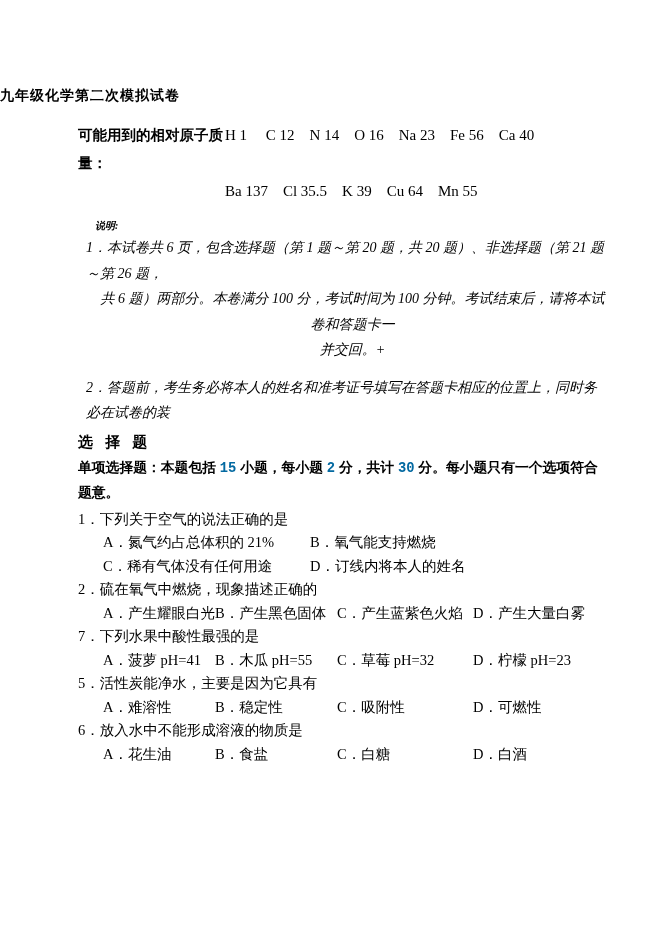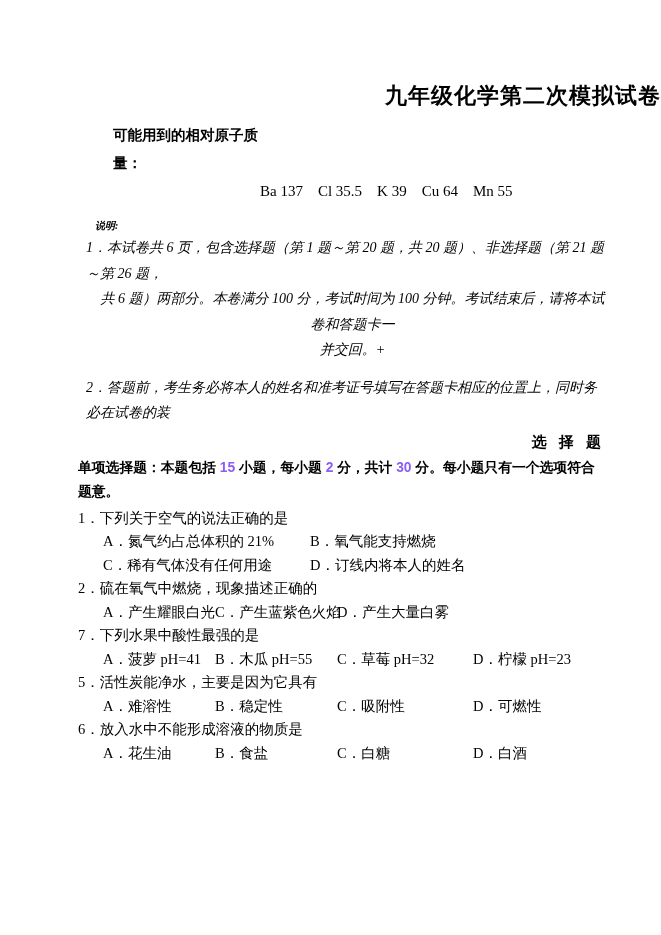--- a/index.html
+++ b/index.html
@@ -5,29 +5,29 @@
   html,body { margin:0; padding:0; background:#fff; }
   .page {
     position:relative;
     width:661px; height:935px;
     background:#ffffff; color:#000;
     font-family:"Liberation Serif","DejaVu Serif",serif;
     overflow:hidden;
   }
   .title {
     margin-top:84px;
-    text-align:right;
-    font-size:22px; font-weight:bold; line-height:24px;
+    text-align:left;
+    font-size:14px; font-weight:bold; line-height:24px;
     letter-spacing:1px;
   }
   .content { padding-left:78px; padding-right:56px; }
 
   
   .masses { margin-top:13px; }
-  .masses-row { display:flex; line-height:28px;margin-left:35px; }
+  .masses-row { display:flex; line-height:28px; }
   .masses-label {
     flex:none; width:147px;
     font-family:"Liberation Sans","DejaVu Sans",sans-serif;
     font-weight:600; font-size:14.5px;
   }
   .masses-values { font-size:15px; white-space:pre; }
   .masses-row.second { padding-left:147px; }
 
   
   .notes { margin-top:12px; font-size:14px; font-style:italic; }
@@ -36,30 +36,30 @@
   }
   .note-line { padding-left:8px; line-height:25.5px; white-space:pre-wrap; }
   .note-line.cont { padding-left:22px;text-align:center; }
   .note-item { margin-top:0; }
   .note-item.gap { margin-top:12px; }
   .note-item.gap2 { margin-top:15px; }
   .seg-upright { font-style:normal; }
 
   
   .section-title {
-    margin-top:6px; text-align:right;
+    margin-top:6px; text-align:left;
     font-family:"Liberation Sans","DejaVu Sans",sans-serif;
     font-weight:600; font-size:15px; line-height:20px; letter-spacing:4px;
   }
   .section-intro {
     margin-top:4px; line-height:24px;
     font-family:"Liberation Sans","DejaVu Sans",sans-serif;
     font-weight:600; font-size:13.8px; white-space:pre-wrap;
   }
-  .num-gray { color:#8b5cf6; font-weight:600; }
+  .num-gray { color:#0369a1; font-weight:600;font-family:Liberation Mono, monospace; }
 
   
   .questions { margin-top:3px; font-size:14.5px; }
   .q-stem { line-height:23.5px; white-space:pre-wrap; }
   .opt-row { display:grid; padding-left:25px; line-height:23.5px; }
   .opt-row.two  { grid-template-columns:207px 1fr; }
   .opt-row.four { grid-template-columns:112px 122px 136px 1fr; }
   .opt { white-space:pre; }
 </style>
 </head>
@@ -67,20 +67,21 @@
 
 <div class="page">
 
   <div class="title">九年级化学第二次模拟试卷</div>
 
   <div class="content">
 
     <div class="masses">
       <div class="masses-row">
         <span class="masses-label">可能用到的相对原子质量：</span>
+        <span class="masses-values">H 1     C 12    N 14    O 16    Na 23    Fe 56    Ca 40</span>
       </div>
       <div class="masses-row second">
         <span class="masses-values">Ba 137    Cl 35.5    K 39    Cu 64    Mn 55</span>
       </div>
     </div>
 
     <div class="notes">
       <div class="notes-label">说明:</div>
 
       <div class="note-item">
@@ -110,20 +111,21 @@
         <div class="opt-row two">
           <span class="opt">C．稀有气体没有任何用途</span>
           <span class="opt">D．订线内将本人的姓名</span>
         </div>
       </div>
 
       <div class="q">
         <div class="q-stem">2．硫在氧气中燃烧，现象描述正确的</div>
         <div class="opt-row four">
           <span class="opt">A．产生耀眼白光</span>
+          <span class="opt">B．产生黑色固体</span>
           <span class="opt">C．产生蓝紫色火焰</span>
           <span class="opt">D．产生大量白雾</span>
         </div>
       </div>
 
       <div class="q">
         <div class="q-stem">7．下列水果中酸性最强的是</div>
         <div class="opt-row four">
           <span class="opt">A．菠萝 pH=41</span>
           <span class="opt">B．木瓜 pH=55</span>

